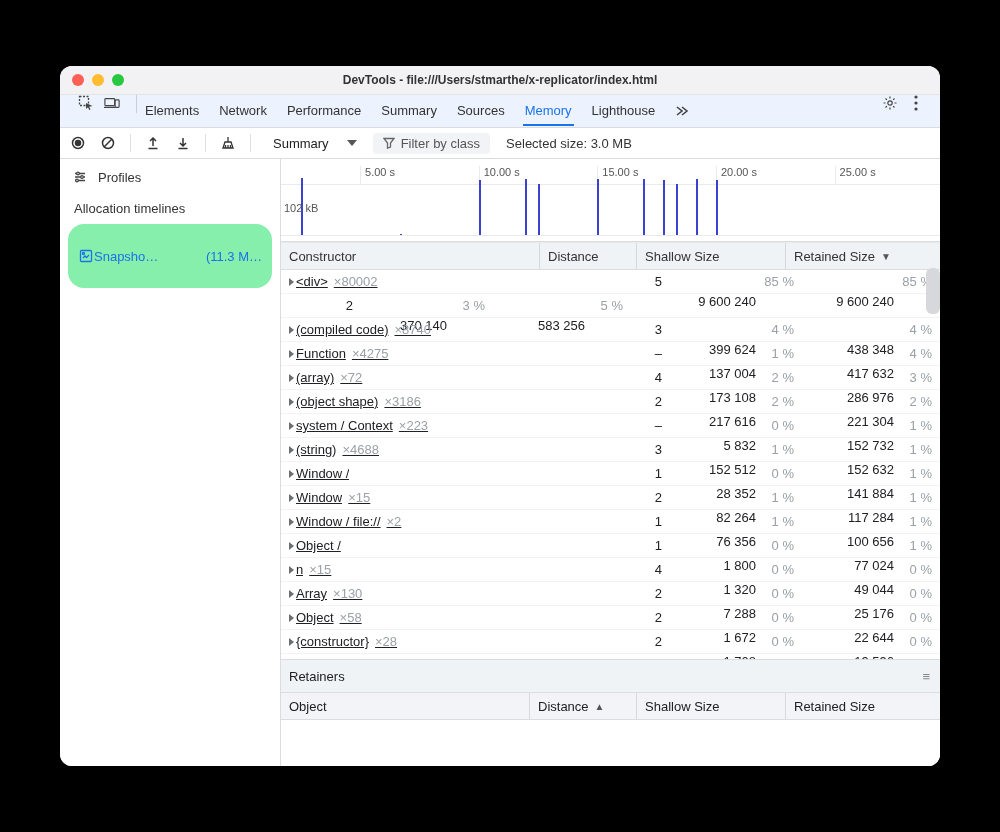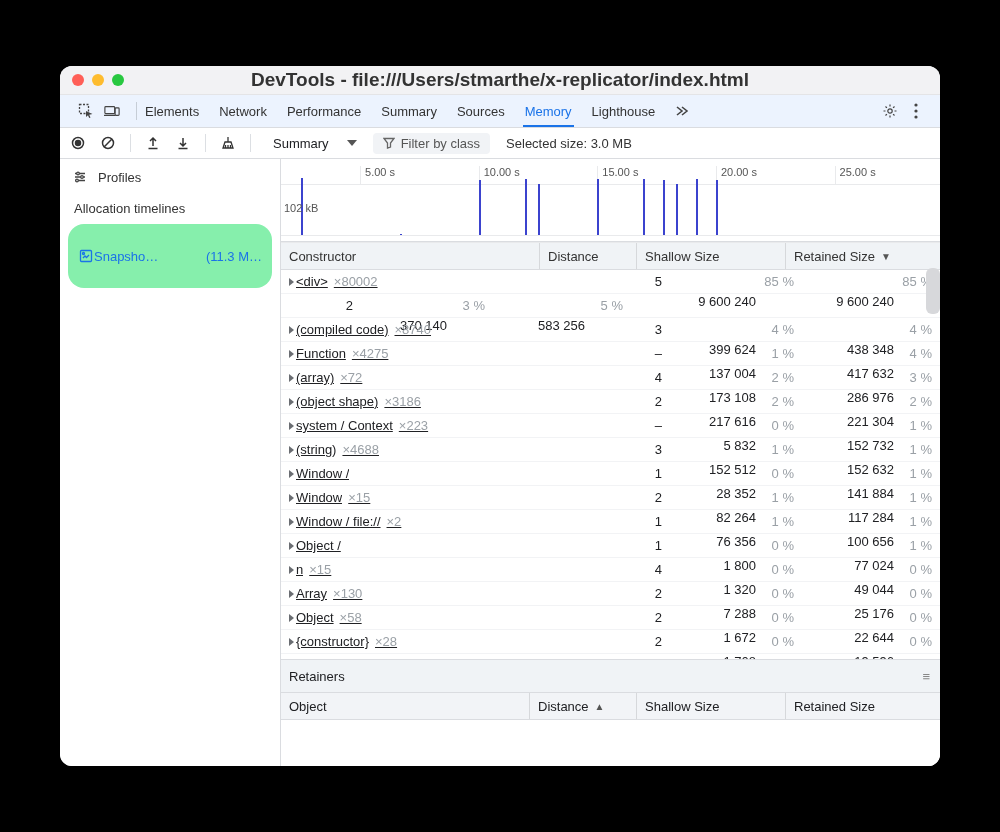--- a/index.html
+++ b/index.html
@@ -15,22 +15,22 @@
   }
   html,body{margin:0;height:100%;background:#000;}
   body{display:flex;align-items:center;justify-content:center;font-family:-apple-system,BlinkMacSystemFont,"Helvetica Neue",Arial,sans-serif;font-size:13px;color:#202124;}
   .window{width:880px;height:700px;border-radius:12px;overflow:hidden;box-shadow:0 25px 60px rgba(0,0,0,.55);background:#f5f6f7;display:flex;flex-direction:column;}
   .titlebar{height:28px;background:#f2f2f4;display:flex;align-items:center;position:relative;border-bottom:1px solid #e4e4e6;}
   .lights{display:flex;gap:8px;position:absolute;left:12px;}
   .dot{width:12px;height:12px;border-radius:50%;}
   .dot.r{background:#ff5f57;}
   .dot.y{background:#febc2e;}
   .dot.g{background:#28c840;}
-  .title{margin:0 auto;font-weight:600;font-size:19px;color:#333;}
-  .toolbar{height:32px;background:var(--toolbar-bg);display:flex;align-items:center;border-bottom:1px solid var(--border2);padding:0 6px 0 8px;gap:6px;}
+  .title{margin:0 auto;font-weight:600;font-size:12px;color:#333;}
+  .toolbar{height:32px;background:var(--toolbar-bg);display:flex;align-items:flex-start;border-bottom:1px solid var(--border2);padding:0 6px 0 8px;gap:6px;}
   .tb-seg{display:flex;align-items:center;gap:10px;padding:0 10px;}
   .tb-sep{width:1px;height:18px;background:#c6cdd6;}
   .ico{width:16px;height:16px;color:#444;display:inline-flex;align-items:center;justify-content:center;}
   .tabs{display:flex;gap:16px;flex:1;}
   .tab{color:#333;cursor:default;padding:8px 2px;}
   .tab.active{color:var(--blue);box-shadow:inset 0 -2px 0 var(--blue);}
   .tb-right{display:flex;align-items:center;gap:10px;padding-right:10px;}
 
   .subbar{height:30px;background:#fff;border-bottom:1px solid var(--border2);display:flex;align-items:center;}
   .sb-left{display:flex;align-items:center;gap:14px;padding:0 10px;}

